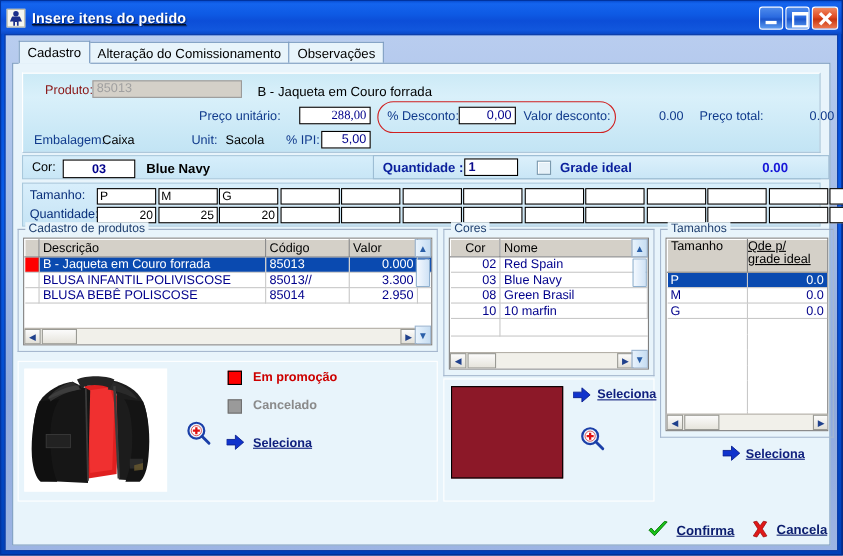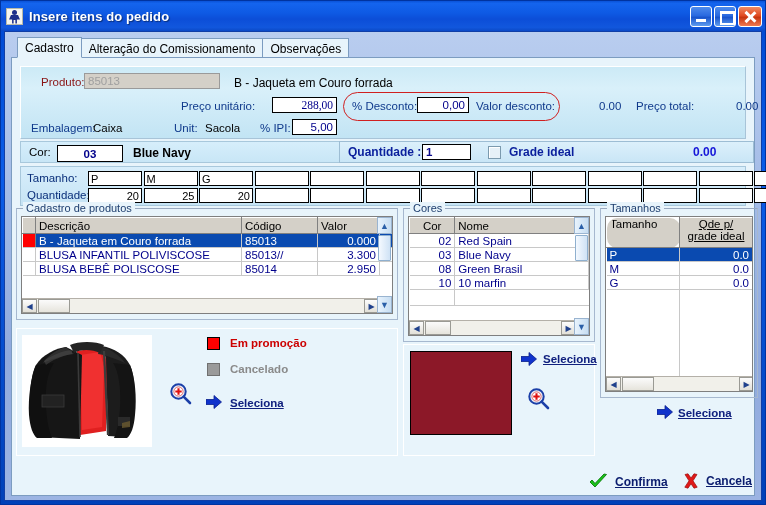--- a/index.html
+++ b/index.html
@@ -19,20 +19,21 @@
     border: 1px solid #0033a0;
     display: flex; flex-direction: column;
   }
   #titlebar {
     height: 30px; flex: 0 0 30px;
     background: linear-gradient(to bottom,
        #0a52d8 0%, #1464ee 8%, #0e5ae4 40%, #0c4ed8 60%, #1157dd 88%, #0b49c6 100%);
     display: flex; align-items: center;
     padding: 0 3px 0 5px;
     position: relative;
+    text-decoration: underline;
   }
   #title-icon {
     width: 17px; height: 17px;
     background: #f6f6f0;
     border: 1px solid #b9b9a8;
     margin-right: 6px;
     flex: 0 0 17px;
     position: relative;
   }
   #title-icon::before {
@@ -527,22 +528,22 @@
         <div class="gcap">Tamanhos</div>
 
         <div class="listwrap" style="left:5px; top:14px; width:148px; height:176px;">
           <table class="lst">
             <colgroup>
                 <col style="width:73px">
                 <col style="width:73px">
               </colgroup>
             <thead>
               <tr>
-                <th style="height:30px; vertical-align:top;border-radius:10px;">Tamanho</th>
-                <th style="height:18px; vertical-align:top; text-align:center; padding:0;">
+                <th style="height:30px; vertical-align:top;">Tamanho</th>
+                <th style="height:18px; vertical-align:top; padding:0;">
                   <div style="text-decoration:underline;">Qde p/</div>
                   <div style="text-decoration:underline;">grade ideal</div>
                 </th>
               </tr>
             </thead>
             <tbody id="tamanhos-body">
                 <tr class="sel">
                   <td>P</td>
                   <td class="r">0.0</td>
                 </tr>

